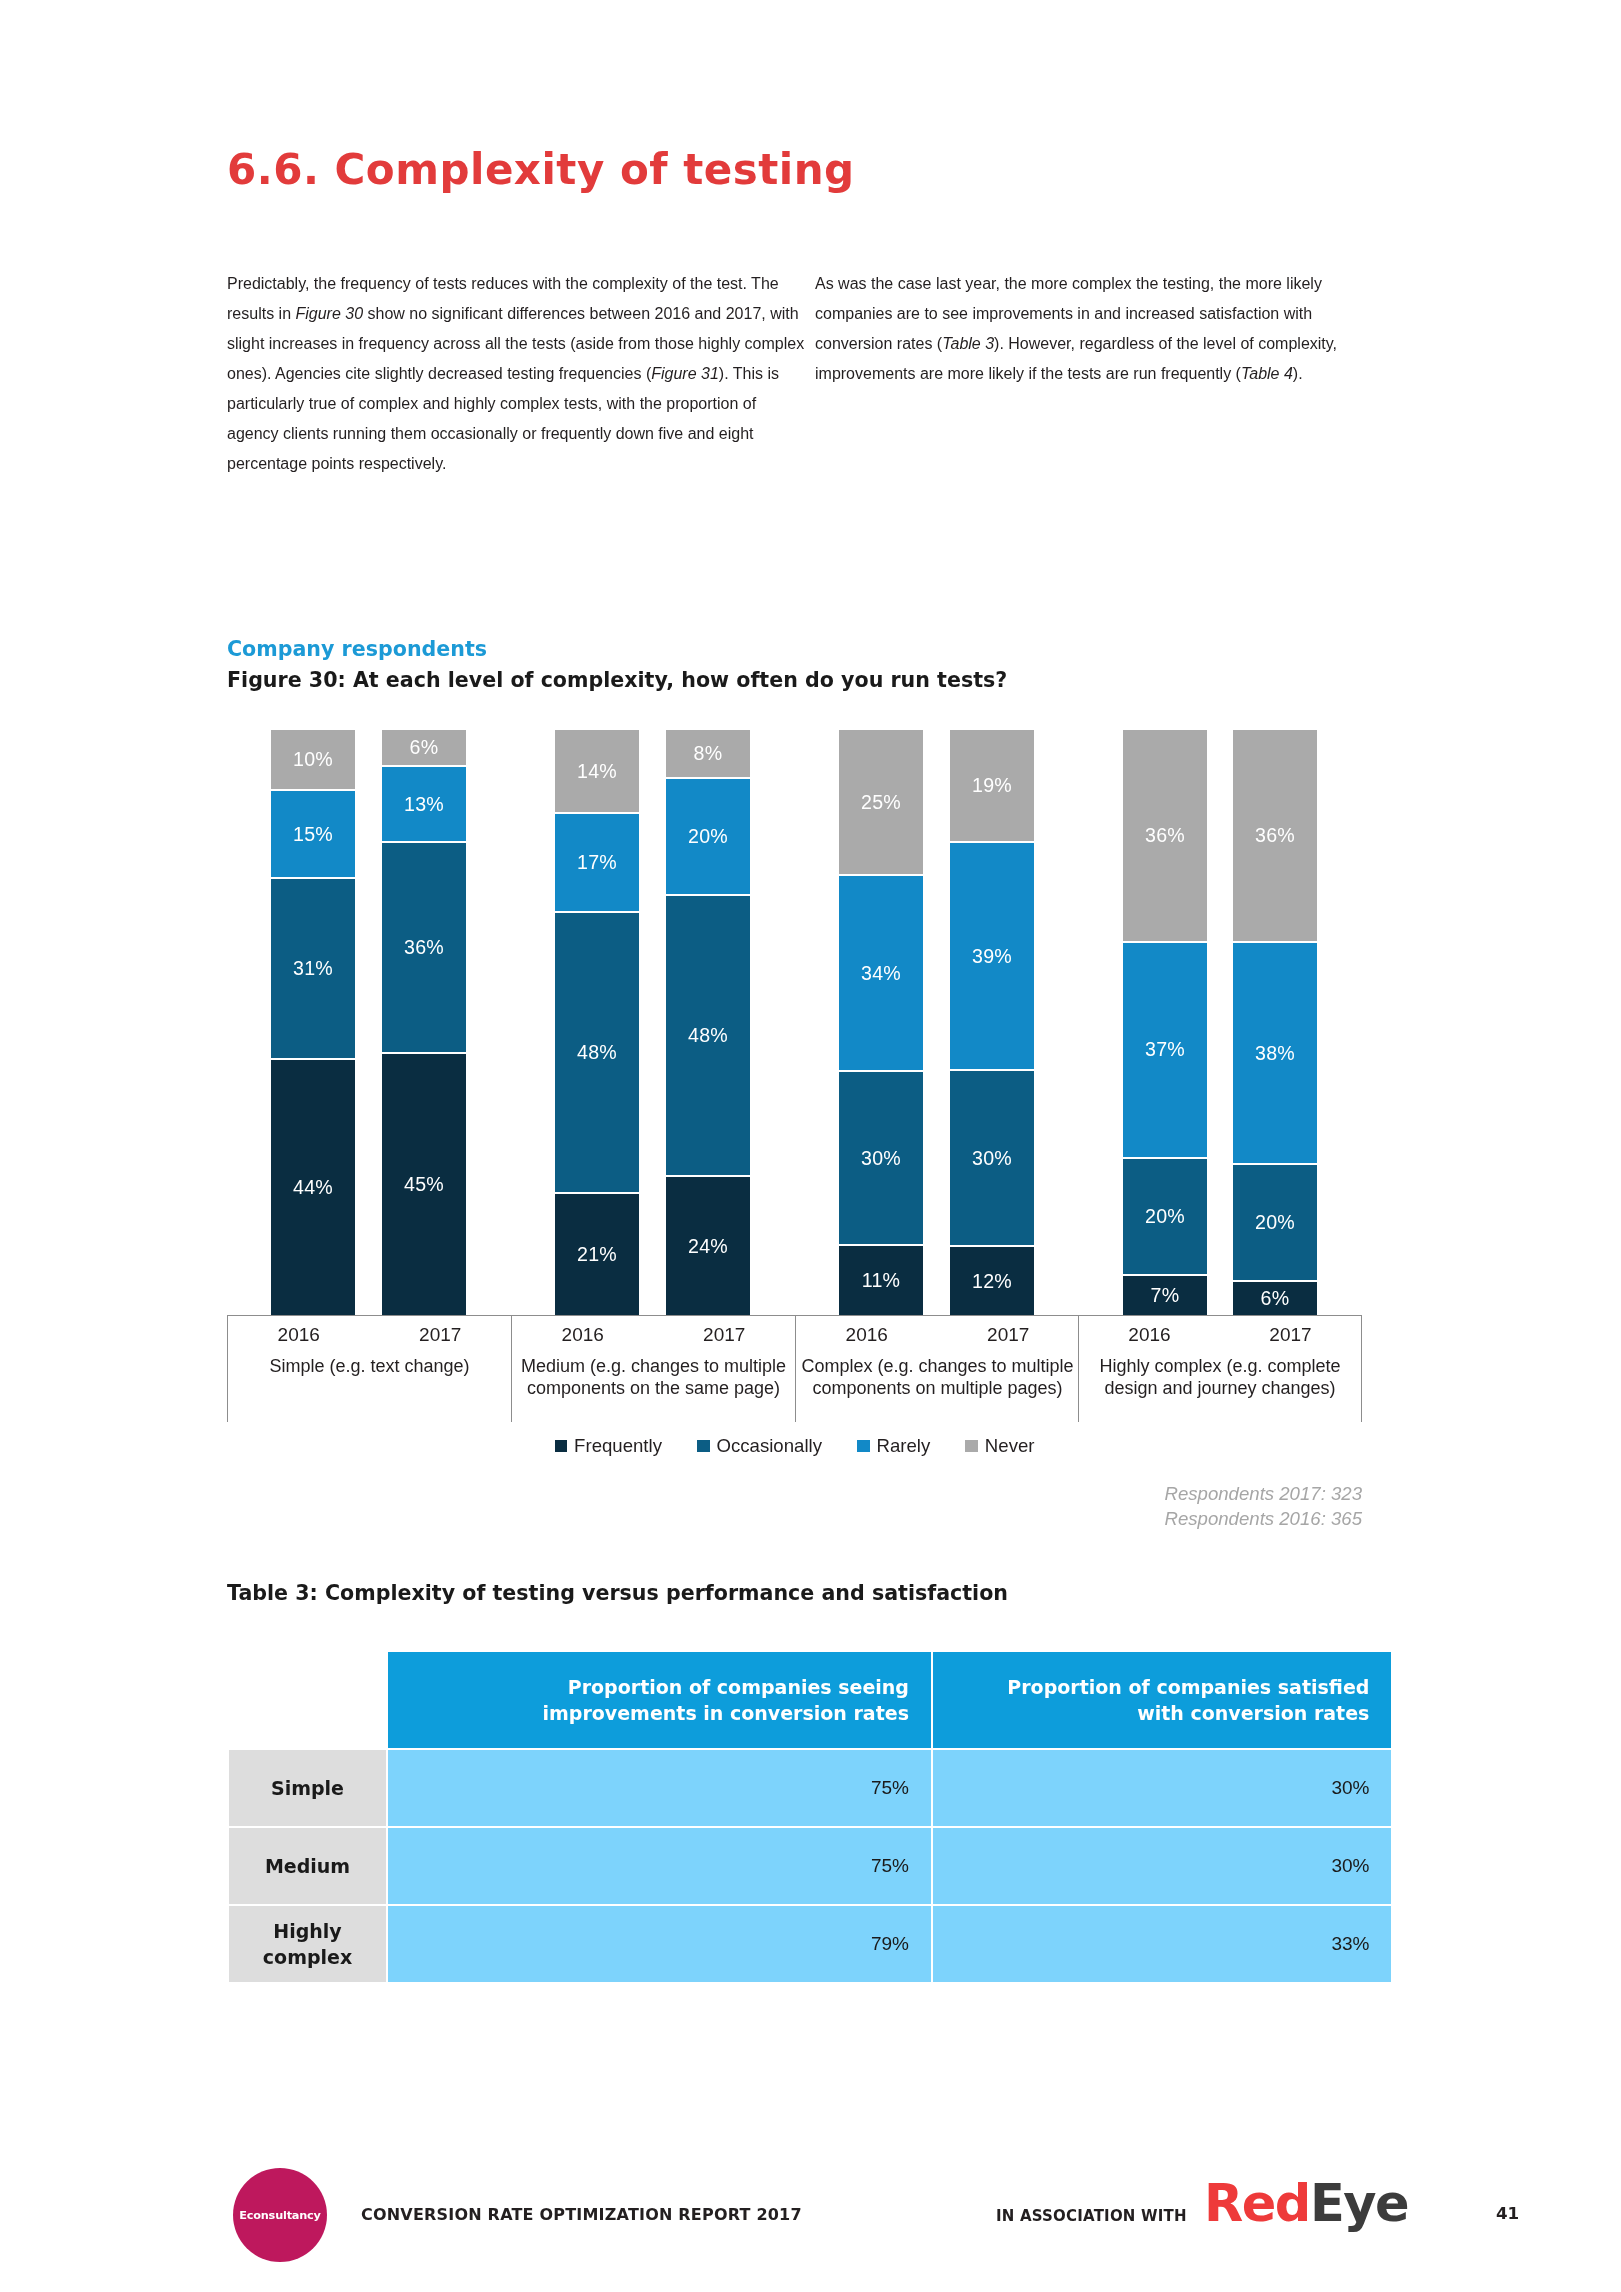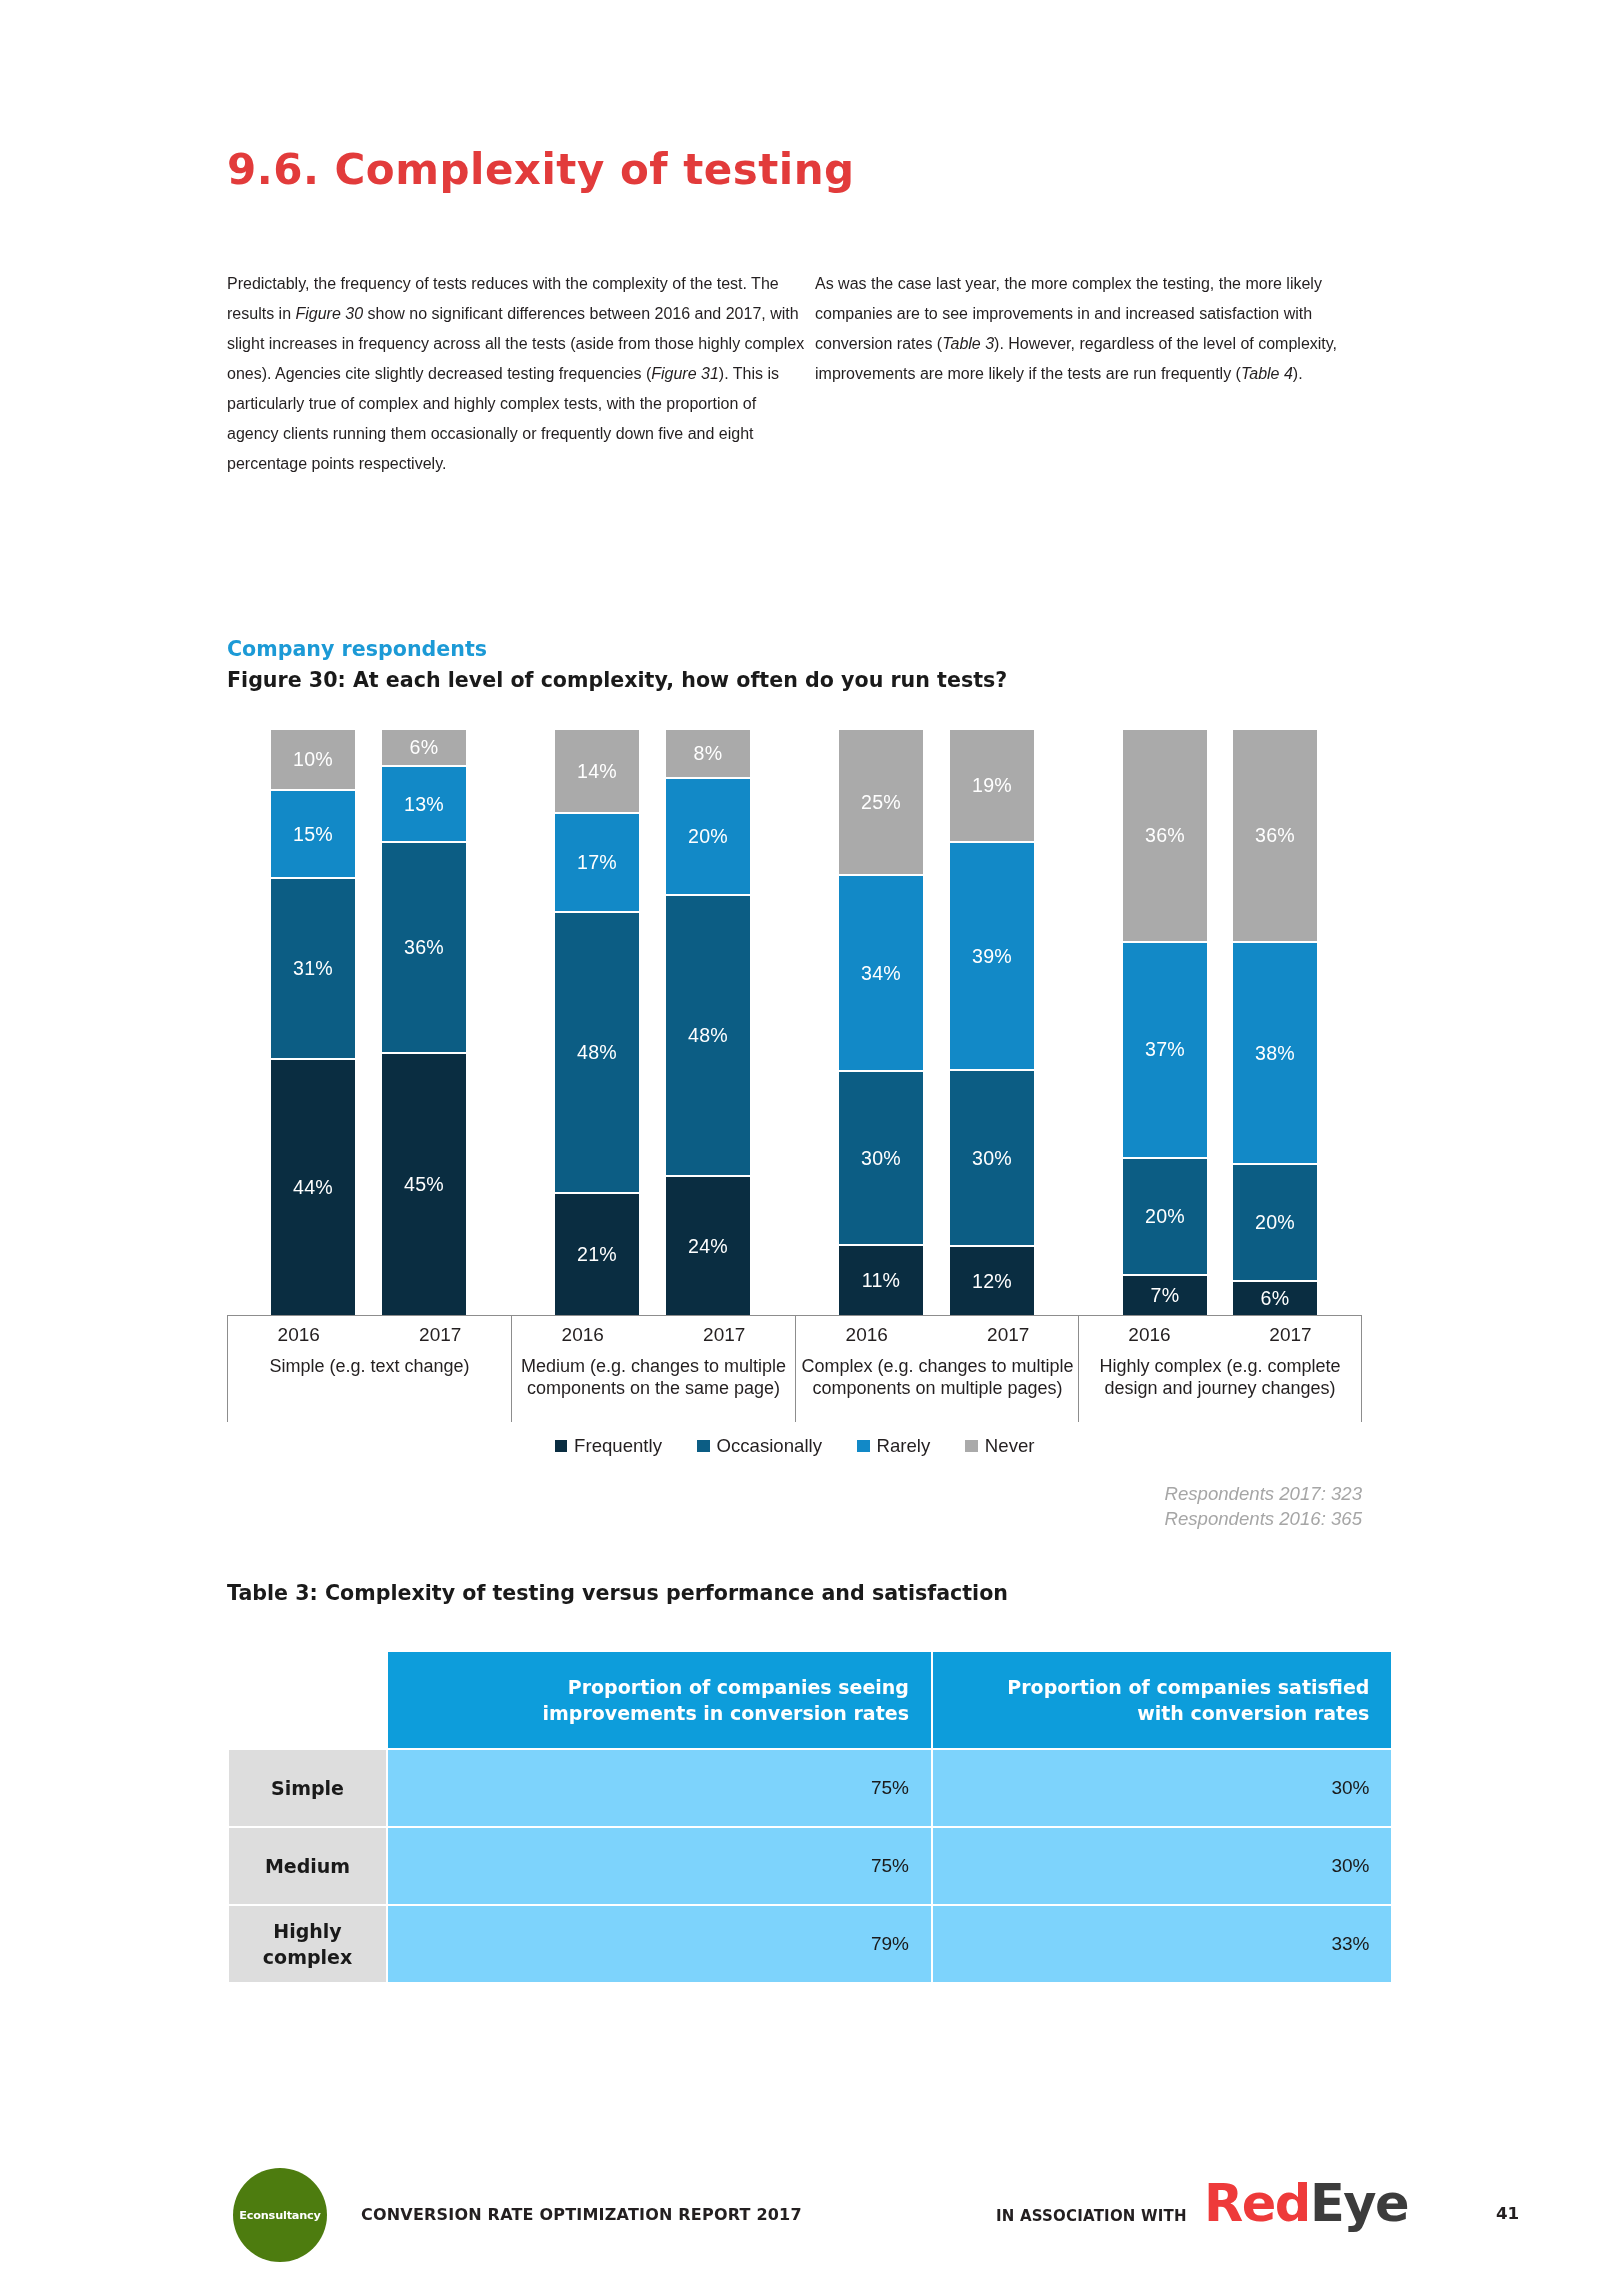--- a/index.html
+++ b/index.html
@@ -135,21 +135,21 @@
   #table3 tbody td.val {
     background:#7dd3fc; color:#1a1a1a; text-align:right;
     vertical-align:middle; padding:9.8px 21.6px; height:76px;
   }
 
   
   #footer { position:absolute; left:0; top:2166px; width:1621px; height:88px; }
   #econ-logo {
     position:absolute; left:233px; top:2168px;
     width:94px; height:94px; border-radius:50%;
-    background:#4d7c0f;
+    background:#be185d;
     display:flex; align-items:center; justify-content:center;
   }
   #econ-logo span {
     color:#ffffff; font-size:11.3px; font-weight:700; letter-spacing:-0.2px;
     font-family:"DejaVu Sans", sans-serif;
   }
   #footer-report {
     position:absolute; left:361px; top:2205px;
     font-size:16px; font-weight:700; letter-spacing:0.2px;
     color:#231f20; font-family:"DejaVu Sans", sans-serif;
@@ -170,21 +170,21 @@
     position:absolute; left:1496px; top:2203px;
     font-size:16.7px; font-weight:700; color:#231f20;
     font-family:"DejaVu Sans", sans-serif;
   }
 </style>
 </head>
 <body>
 
 <div class="page">
 
-  <div class="section-title">9.6. Complexity of testing</div>
+  <div class="section-title">6.6. Complexity of testing</div>
 
   <div class="col" id="col-left">
     <p><span>Predictably, the frequency of tests reduces with the complexity of the test. The results in </span><span class="it">Figure 30</span><span> show no significant differences between 2016 and 2017, with slight increases in frequency across all the tests (aside from those highly complex ones). Agencies cite slightly decreased testing frequencies (</span><span class="it">Figure 31</span><span>). This is particularly true of complex and highly complex tests, with the proportion of agency clients running them occasionally or frequently down five and eight percentage points respectively.</span></p>
   </div>
 
   <div class="col" id="col-right">
     <p><span>As was the case last year, the more complex the testing, the more likely companies are to see improvements in and increased satisfaction with conversion rates (</span><span class="it">Table 3</span><span>). However, regardless of the level of complexity, improvements are more likely if the tests are run frequently (</span><span class="it">Table 4</span><span>).</span></p>
   </div>
 
   <div class="fig-kicker">Company respondents</div>

